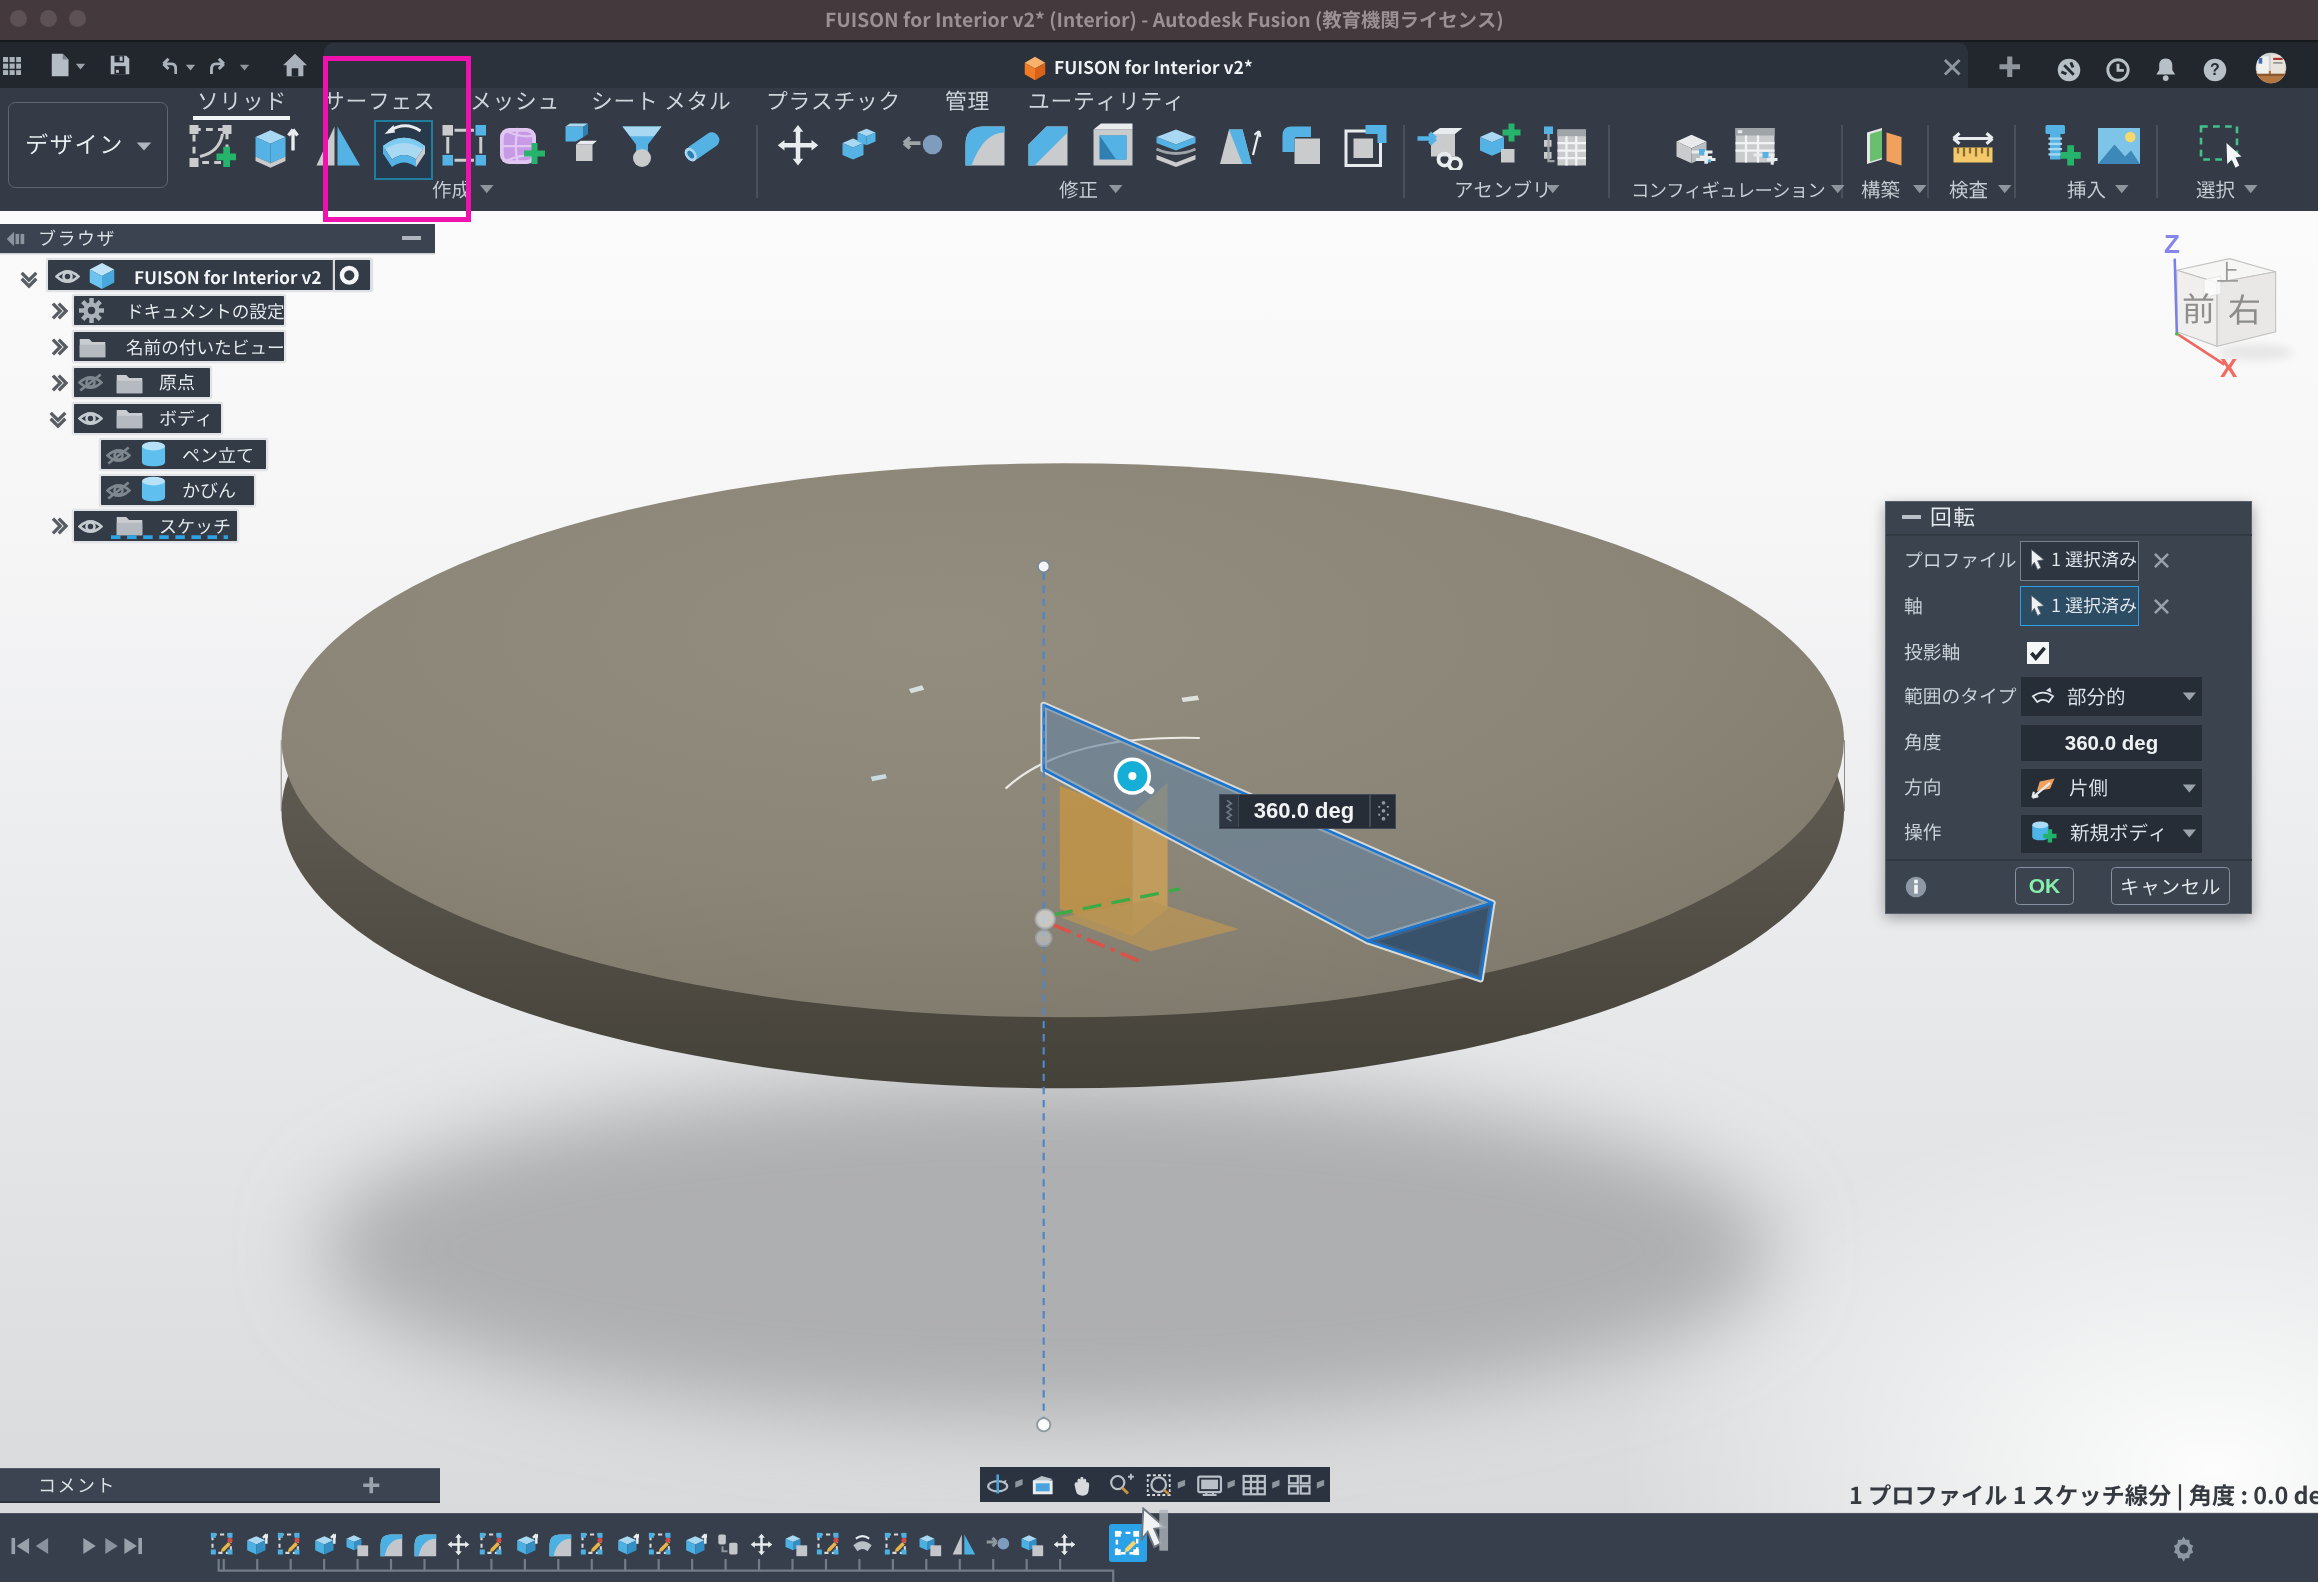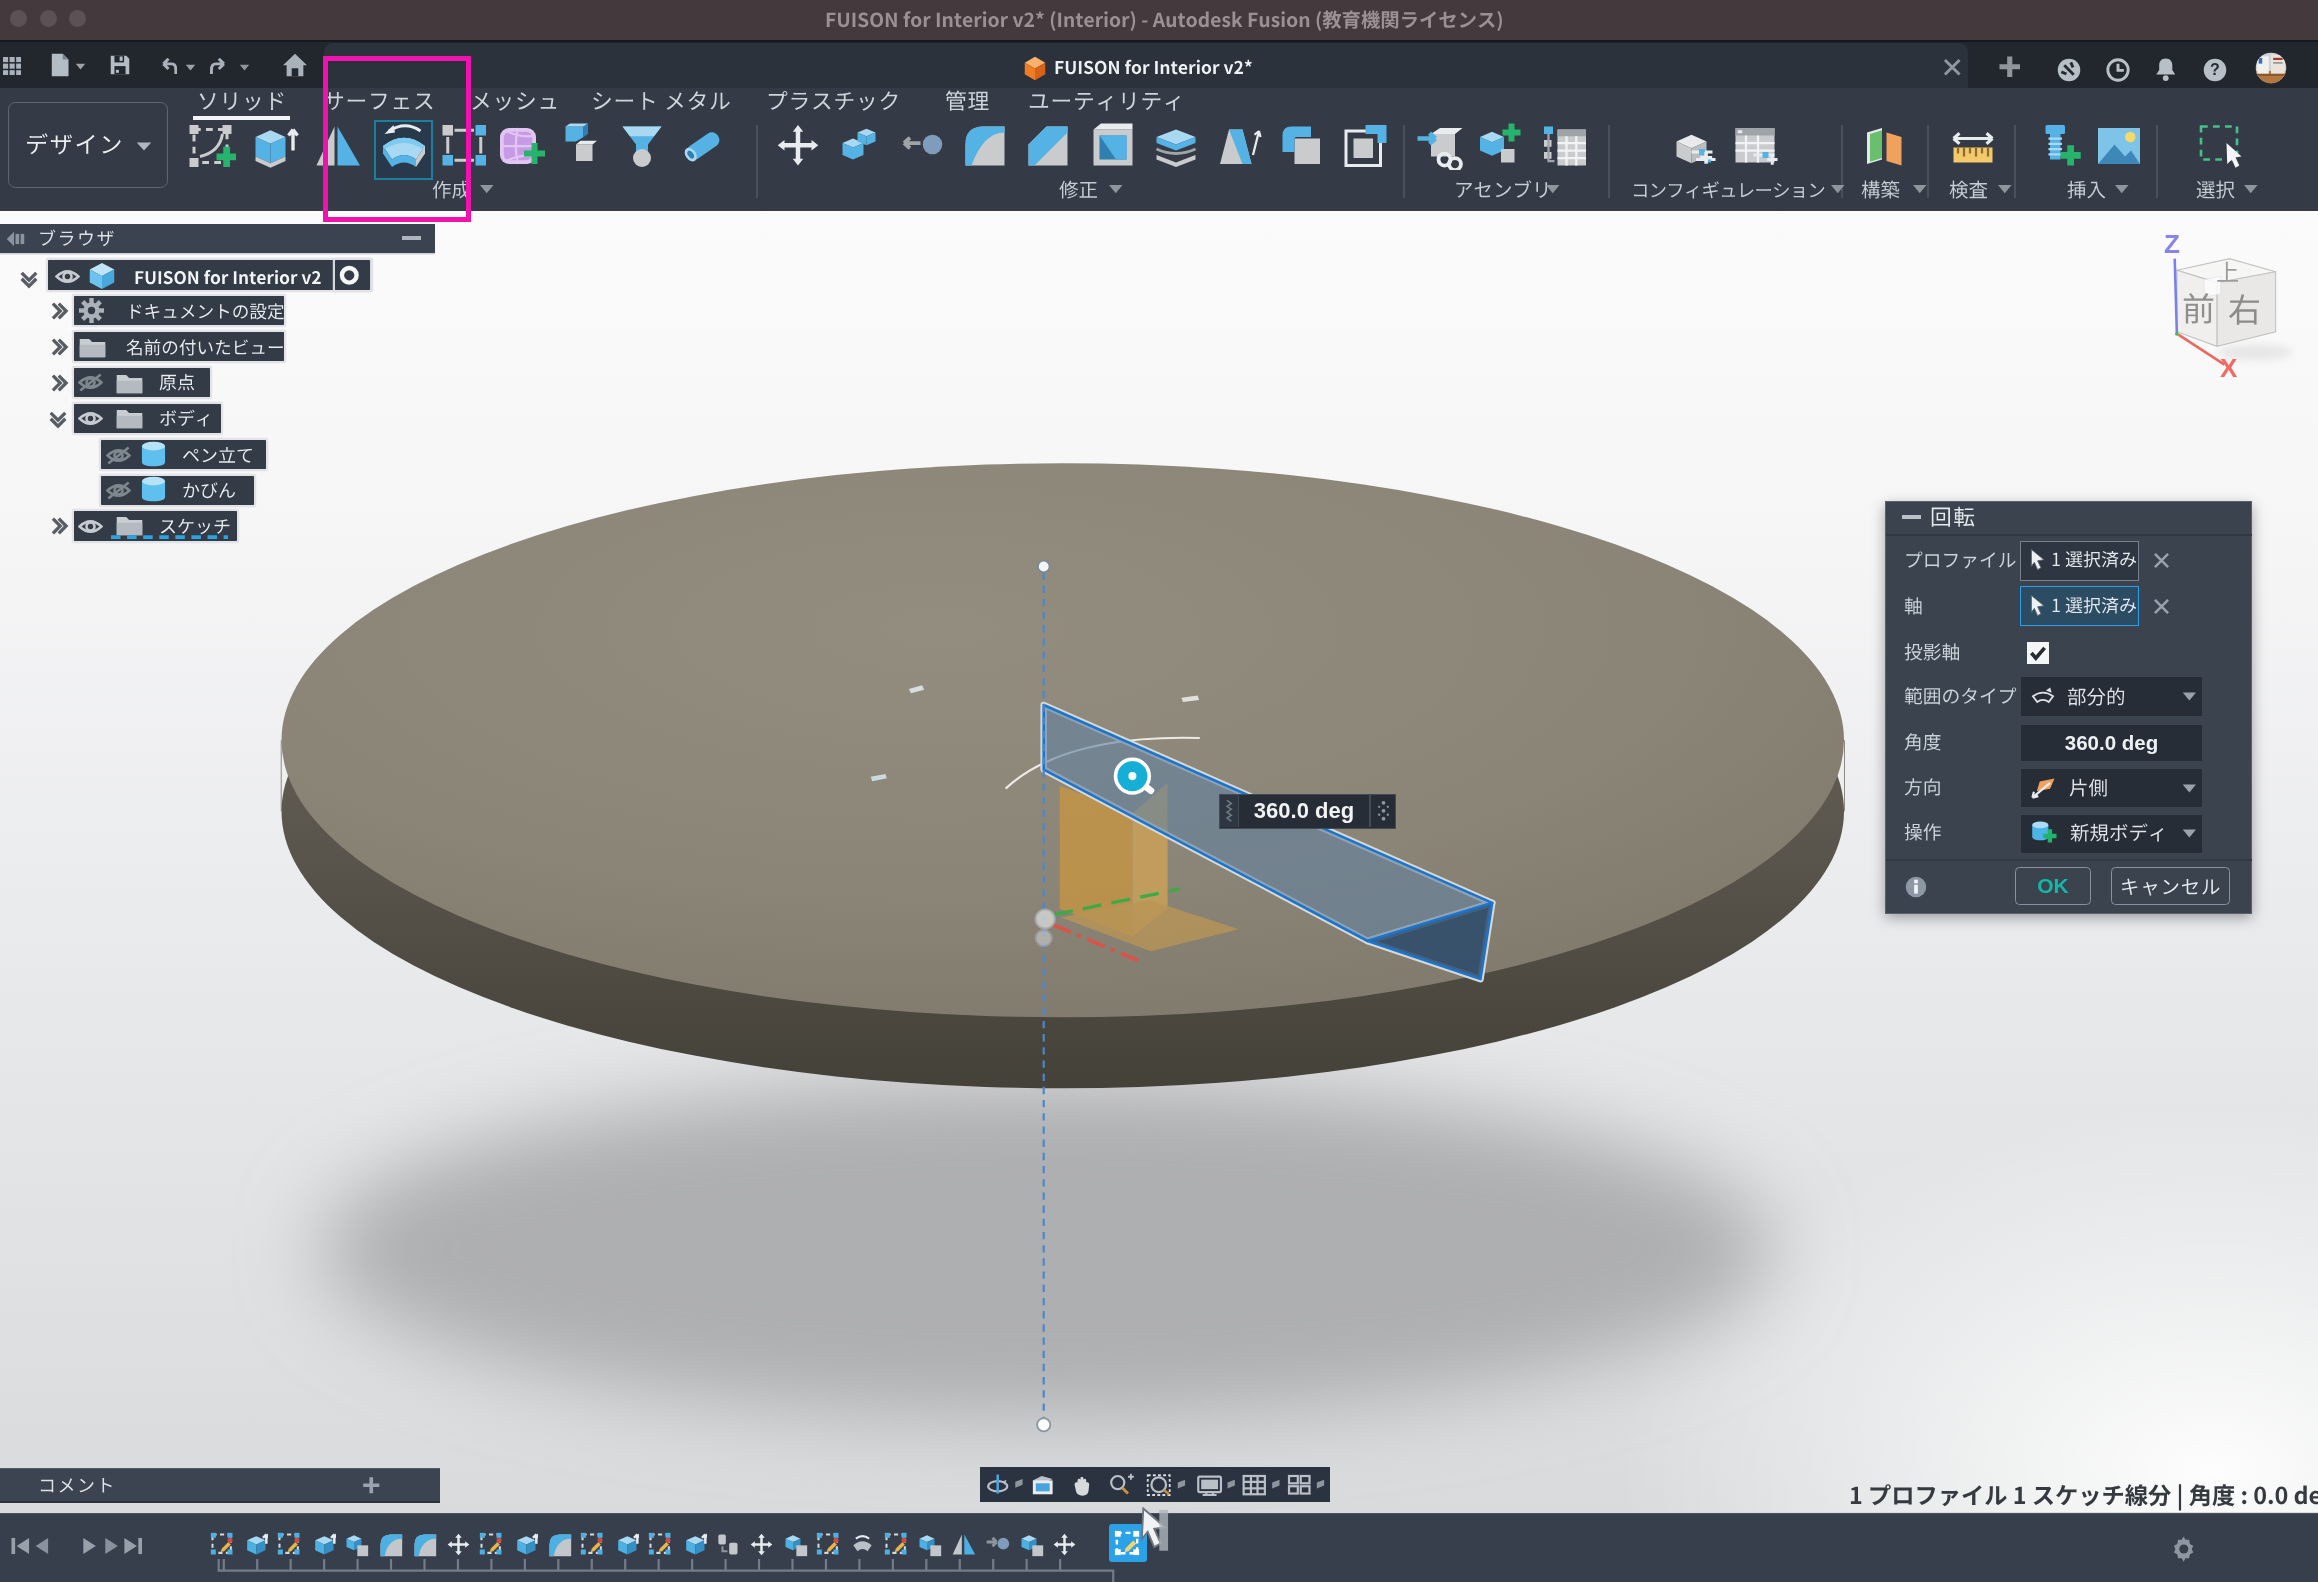--- a/index.html
+++ b/index.html
@@ -573,21 +573,21 @@
     <path d="M3 8v16c0 3 5 5 11 5s11-2 11-5V8Z" fill="#4db4e8"></path>
     <ellipse cx="14" cy="8" rx="11" ry="4.5" fill="#aadcf5"></ellipse>
     <path d="M22 24h6v-6h6v6h6v6h-6v6h-6v-6h-6z" fill="#22b36b" transform="translate(-4,-4)"></path>
   </svg>
 <div class="abs" style="left:1886px;top:859px;width:366px;height:1.5px;background:#313943;z-index:21"></div>
 <svg class="icon" style="left:1905px;top:876px;z-index:21" width="22" height="22" viewBox="0 0 30 30">
     <circle cx="15" cy="15" r="14" fill="#8d98a5"></circle>
     <rect x="12.5" y="12" width="5" height="12" fill="#f2f4f6"></rect>
     <rect x="12.5" y="5" width="5" height="5" fill="#f2f4f6"></rect>
   </svg>
-<div class="abs" style="left:2015px;top:867px;width:76px;height:38px;border:1.5px solid #8591a0;border-radius:4.4px;background:#3a434e;z-index:21;color:#14b8a6;font-size:21px;font-weight:bold;text-align:center;line-height:35px">OK</div>
+<div class="abs" style="left:2015px;top:867px;width:59px;height:38px;border:1.5px solid #8591a0;border-radius:4.4px;background:#3a434e;z-index:21;color:#86efac;font-size:21px;font-weight:bold;text-align:center;line-height:35px">OK</div>
 <div class="abs" style="left:2111px;top:867px;width:119px;height:38px;border:1.5px solid #8591a0;border-radius:4.4px;background:#3a434e;z-index:21"></div>
 <div class="abs" style="left:1219px;top:794px;width:177px;height:35px;background:#262d36;border:1.5px solid #434b57;z-index:15">
 <div class="abs" style="left:0;top:0;width:19px;height:32px;background:#2e3641;border-right:1.5px solid #434b57"></div>
 <svg class="abs" style="left:4.4px;top:4.4px" width="10.3" height="23.5" viewBox="0 0 14 32">
       <path d="M4 2l6 4-6 4 6 4-6 4 6 4-6 4 6 4" stroke="#727b86" stroke-width="2" fill="none"></path>
     </svg>
 <div class="abs" style="left:19px;top:0;width:130px;height:32px;color:#f1f3f5;font-size:22px;font-weight:bold;text-align:center;line-height:32px">360.0 deg</div>
 <div class="abs" style="left:149px;top:0;width:1.5px;height:32px;background:#434b57"></div>
 <svg class="abs" style="left:157px;top:4.4px" width="13" height="25" viewBox="0 0 18 34">
       <g fill="#8d97a1">

